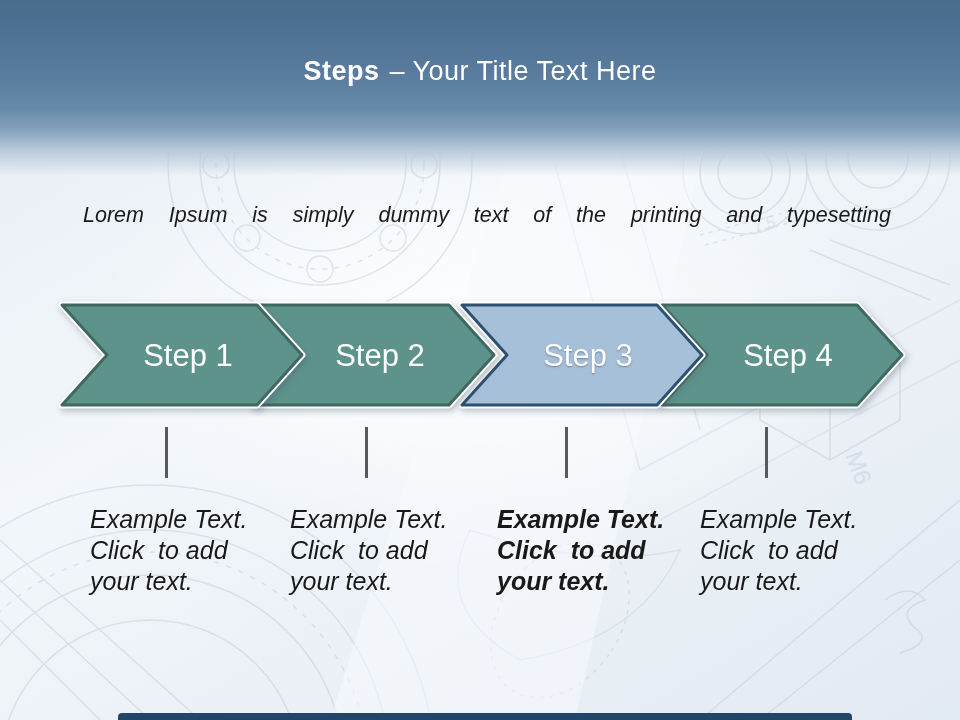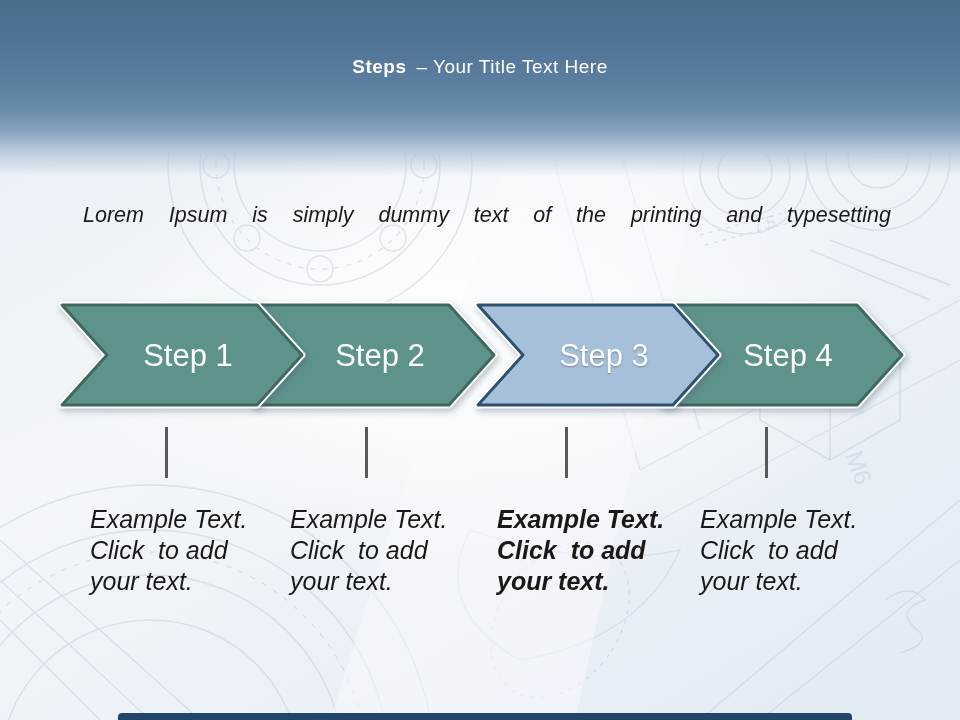--- a/index.html
+++ b/index.html
@@ -12,21 +12,21 @@
       radial-gradient(ellipse 60% 45% at 50% 48%, #ffffff 0%, rgba(255,255,255,0) 70%),
       linear-gradient(150deg,#e7edf4 0%,#f3f7fb 40%,#eaf0f6 70%,#e2eaf2 100%);}
   .bg-sketch{position:absolute;inset:0;}
 
   
   .header{position:absolute;top:0;left:0;width:960px;height:176px;
     background:linear-gradient(180deg,
       #4a6c8d 0%, #507295 22%, #5a7da0 45%, #688baa 62%,
       #86a2bd 74%, #b7c8d9 85%, rgba(226,234,242,0) 100%);}
   .title{position:absolute;top:56px;left:0;width:960px;text-align:center;
-    color:#ffffff;font-size:19px;letter-spacing:.5px;}
+    color:#ffffff;font-size:27px;letter-spacing:.5px;}
   .title .bold{font-weight:bold;}
   .title .rest{margin-left:10px;font-weight:normal;}
 
   
   .intro{position:absolute;left:83px;top:197px;width:808px;
     font-style:italic;color:#1a1a1a;font-size:21.5px;line-height:36px;}
   .intro .l1{text-align:justify;text-align-last:justify;}
   .intro .l2{text-align:left;}
 
   
@@ -122,21 +122,21 @@
     <text class="lbl" x="128" y="63" text-anchor="middle" fill="#FFFFFF">Step 1</text>
   </svg>
 </div>
 <div class="chev" style="left:252px;z-index:13;">
   <svg viewBox="0 0 244 104">
     <polygon class="halo" points="2,2 197,2 242,52 197,102 2,102 47,52" fill="#ffffff" stroke="#ffffff" stroke-width="7" stroke-linejoin="round"></polygon>
     <polygon class="body" points="2,2 197,2 242,52 197,102 2,102 47,52" stroke-width="3" stroke-linejoin="round" fill="#5E938B" stroke="#3F685E"></polygon>
     <text class="lbl" x="128" y="63" text-anchor="middle" fill="#FFFFFF">Step 2</text>
   </svg>
 </div>
-<div class="chev active" style="left:476px;z-index:12;">
+<div class="chev active" style="left:460px;z-index:12;">
   <svg viewBox="0 0 244 104">
     <polygon class="halo" points="2,2 197,2 242,52 197,102 2,102 47,52" fill="#ffffff" stroke="#ffffff" stroke-width="7" stroke-linejoin="round"></polygon>
     <polygon class="body" points="2,2 197,2 242,52 197,102 2,102 47,52" stroke-width="3" stroke-linejoin="round" fill="#A7C0DA" stroke="#2D5170"></polygon>
     <text class="lbl" x="128" y="63" text-anchor="middle" fill="#FFFFFF">Step 3</text>
   </svg>
 </div>
 <div class="chev" style="left:660px;z-index:11;text-decoration:underline;">
   <svg viewBox="0 0 244 104">
     <polygon class="halo" points="2,2 197,2 242,52 197,102 2,102 47,52" fill="#ffffff" stroke="#ffffff" stroke-width="7" stroke-linejoin="round"></polygon>
     <polygon class="body" points="2,2 197,2 242,52 197,102 2,102 47,52" stroke-width="3" stroke-linejoin="round" fill="#5E938B" stroke="#3F685E"></polygon>

